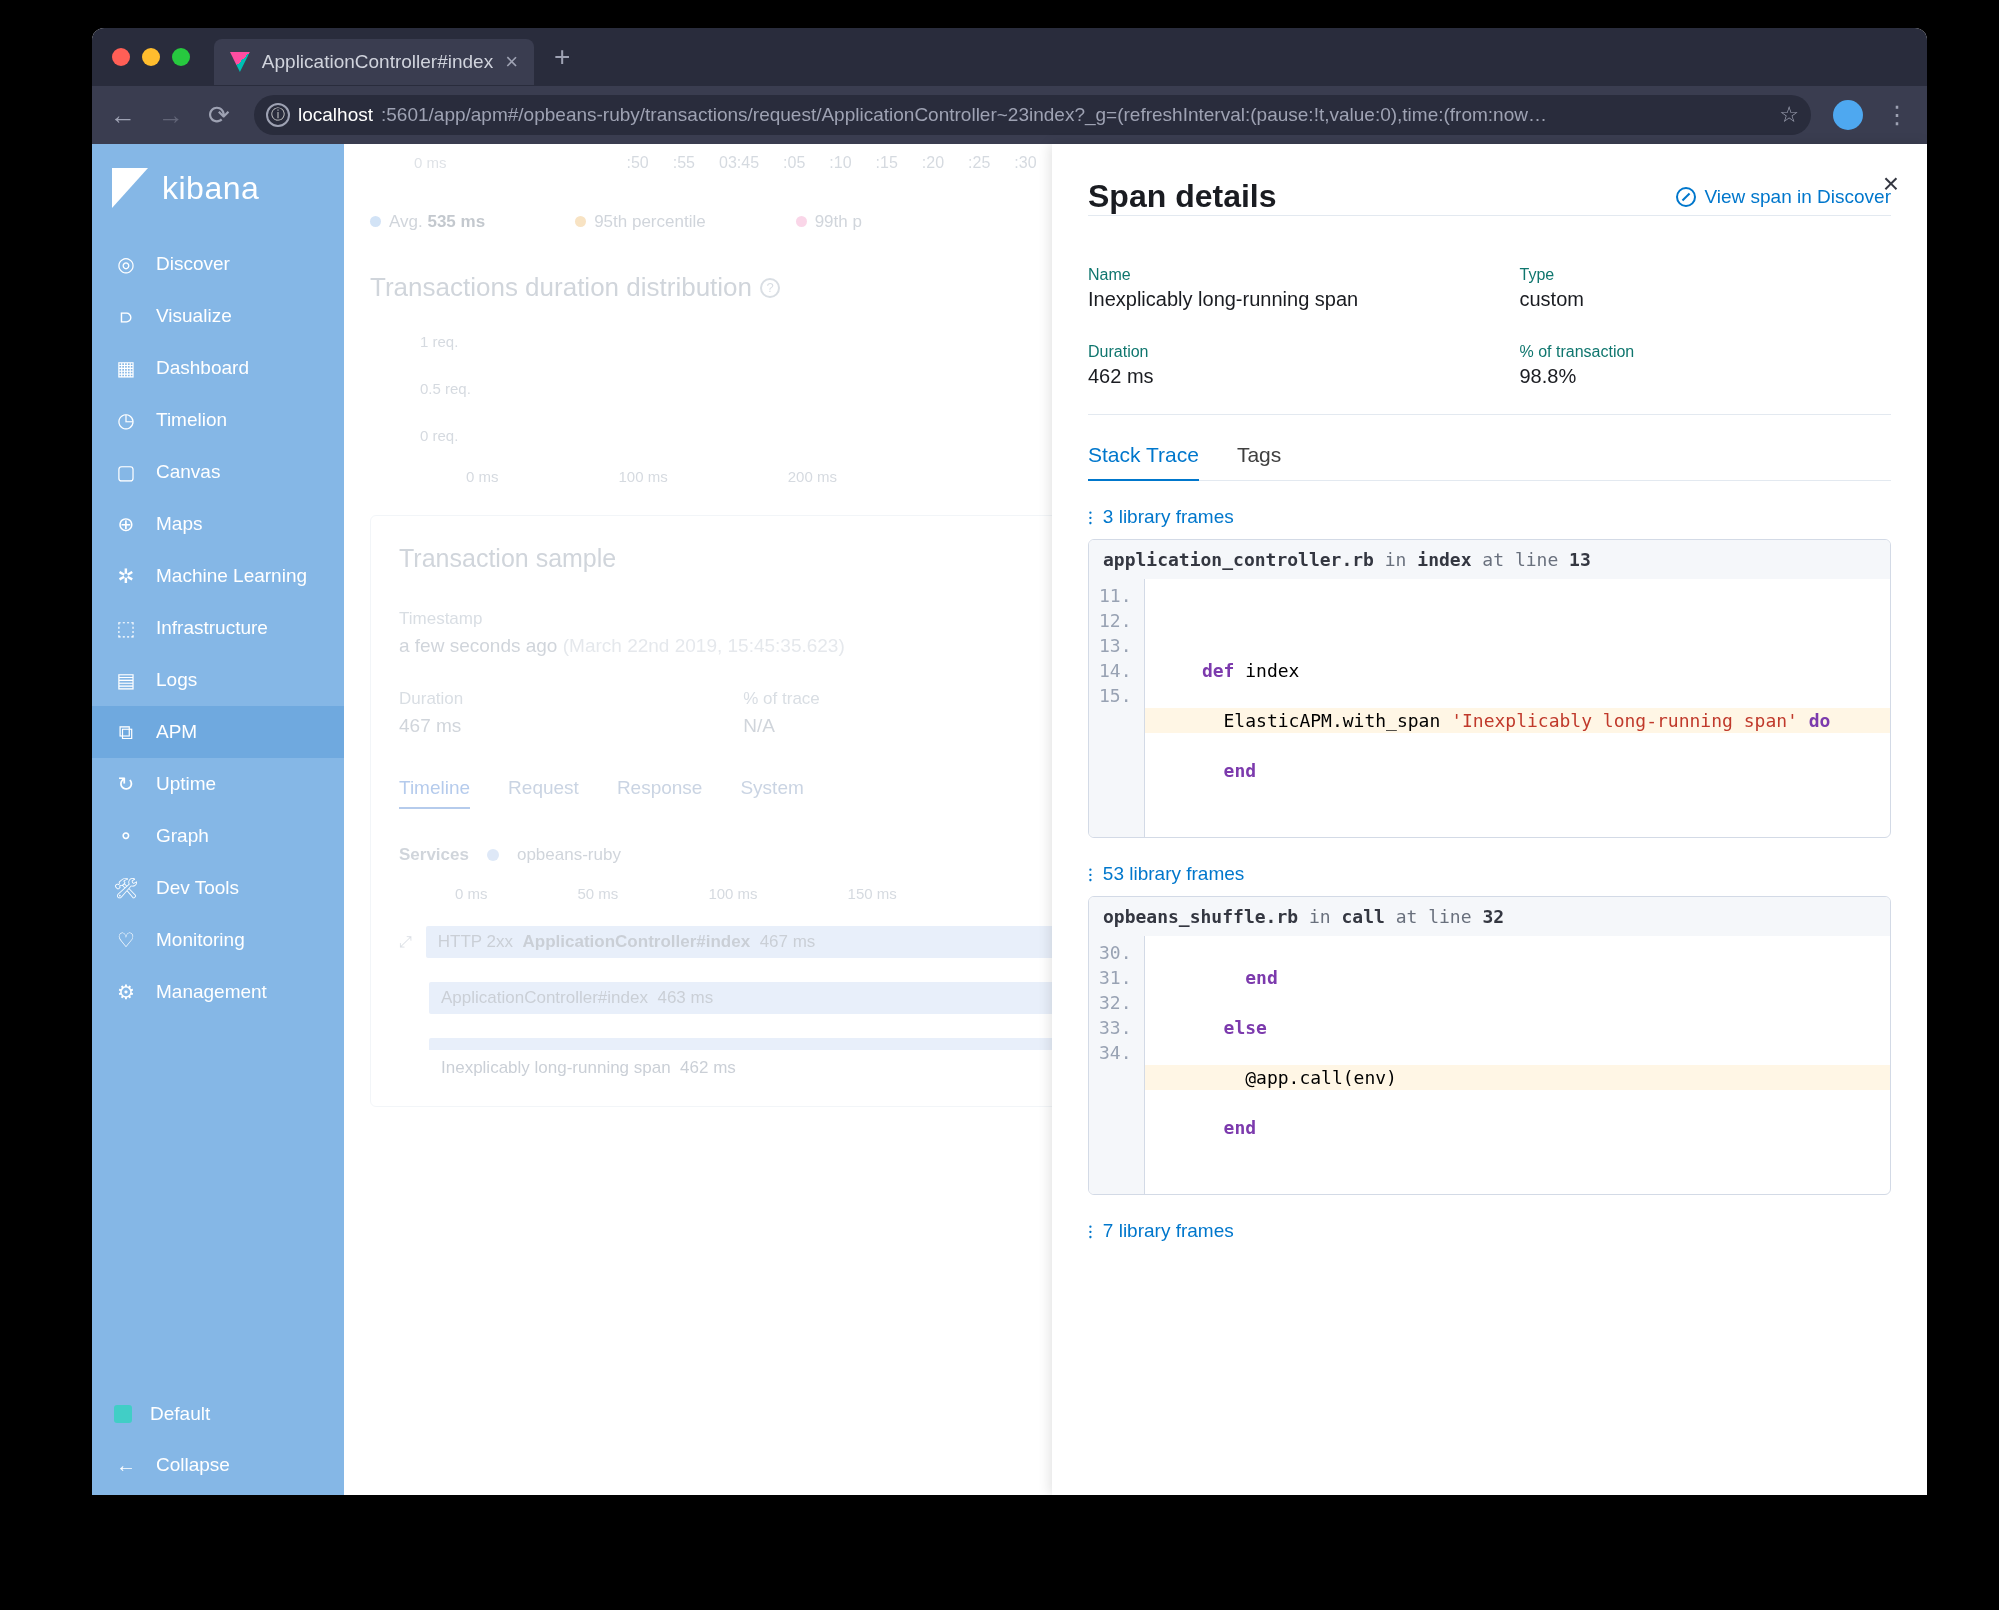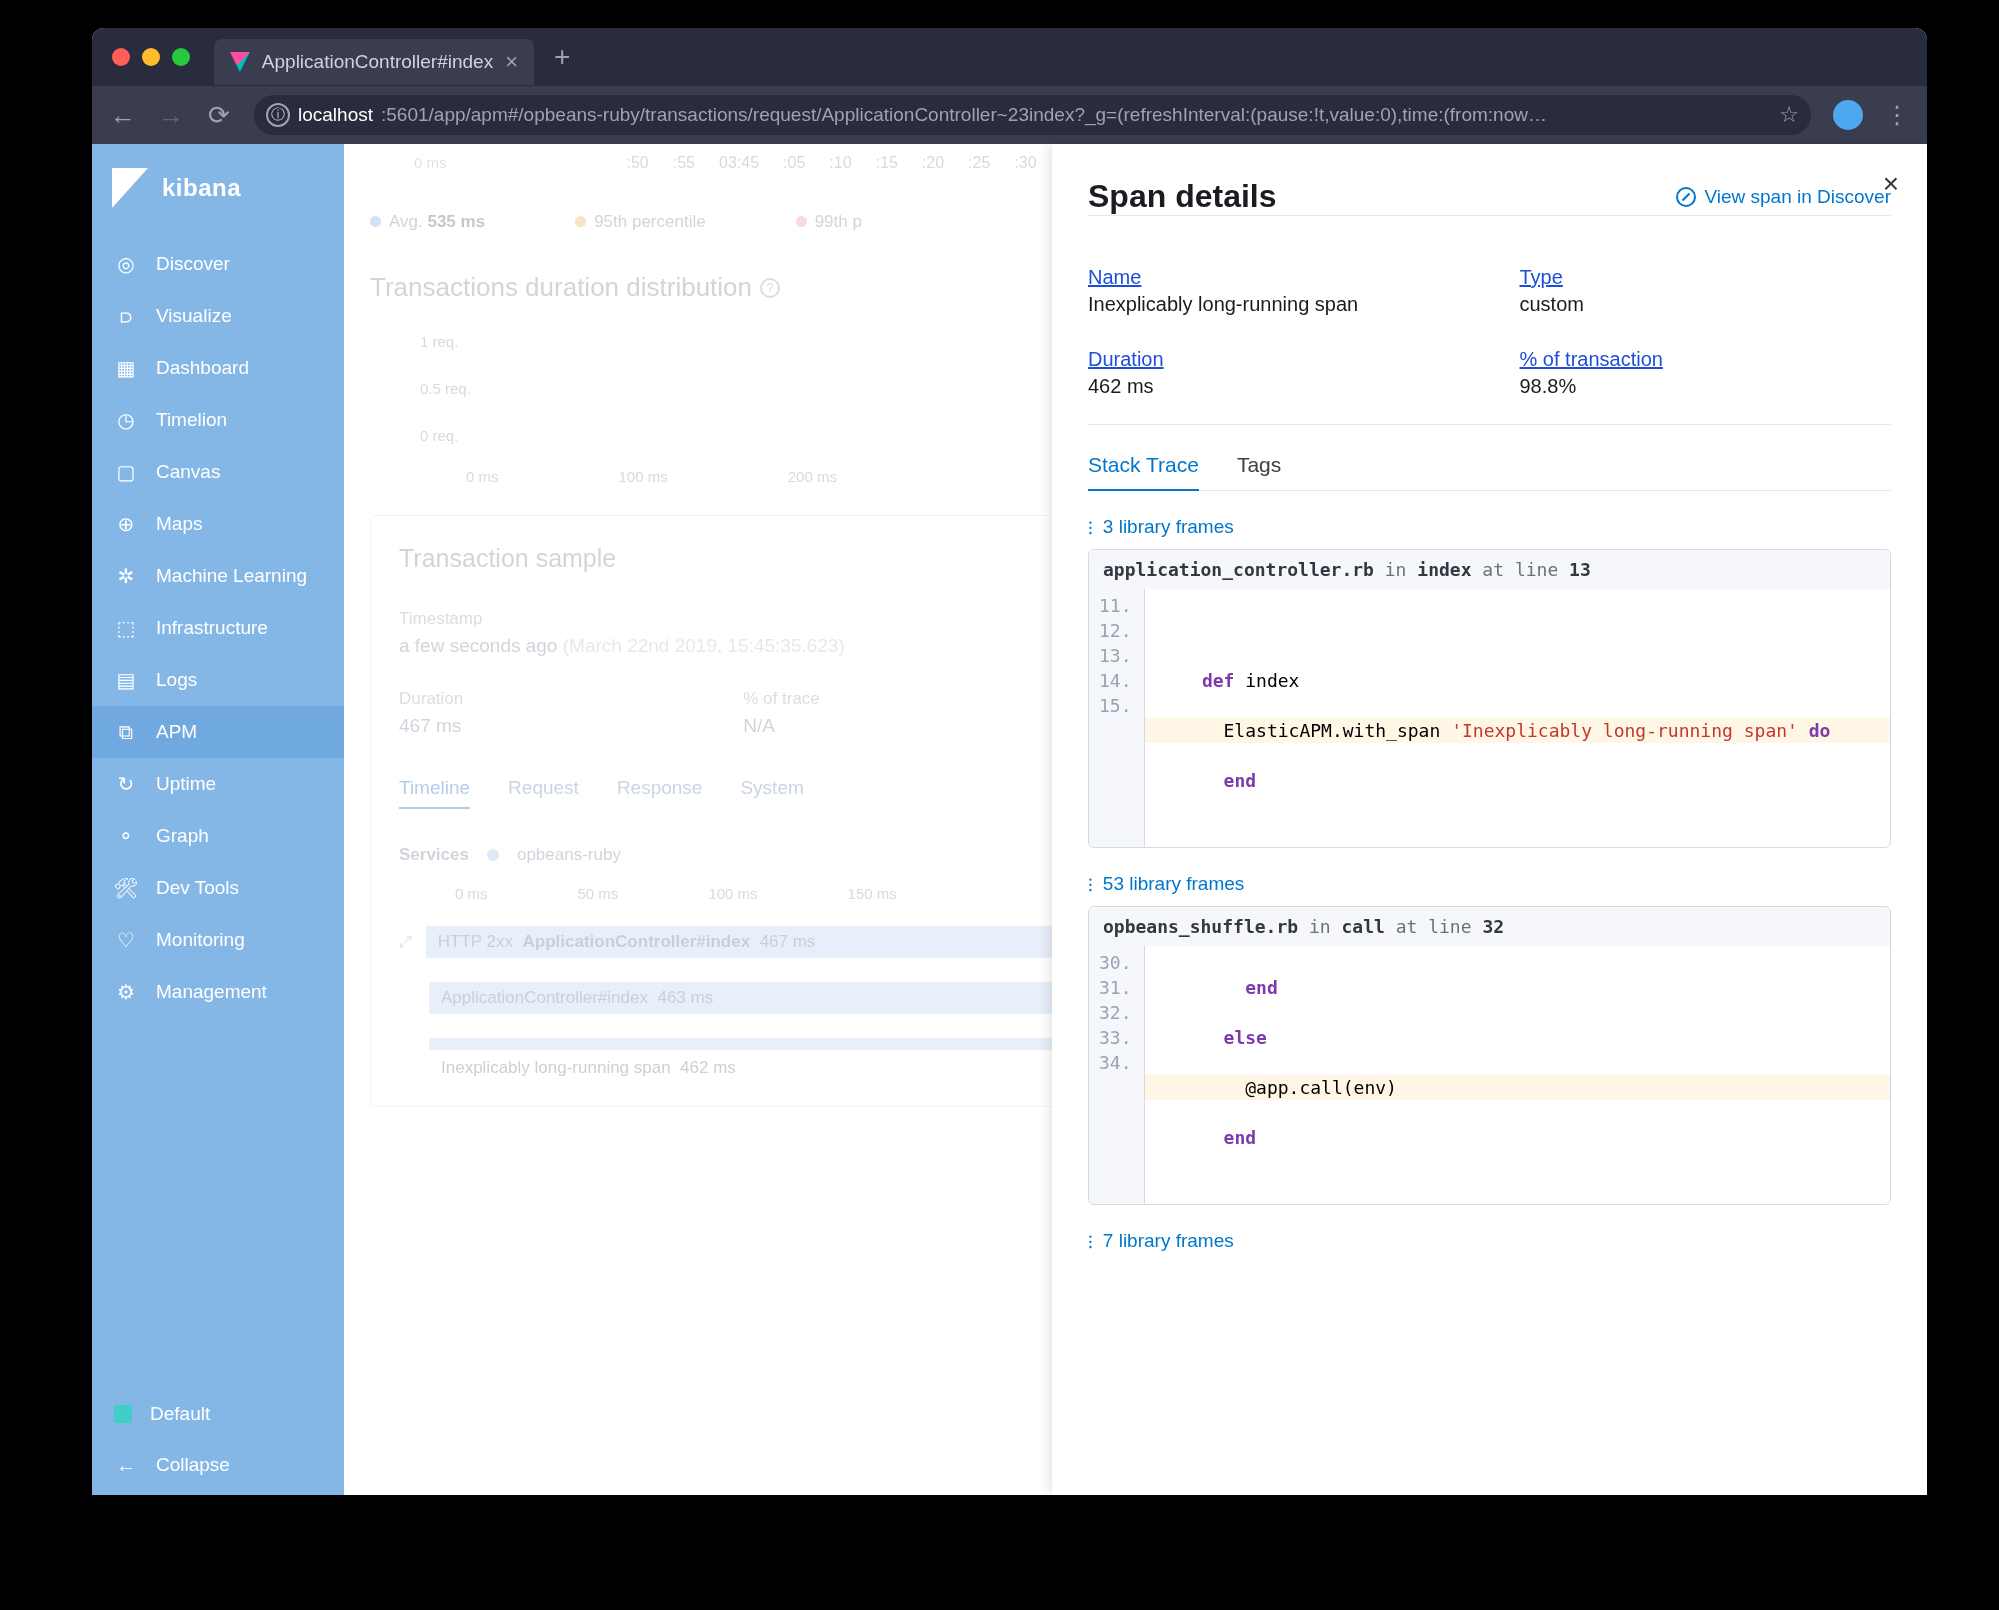--- a/index.html
+++ b/index.html
@@ -110,21 +110,21 @@
   position: relative;
 }
 .kibana-logo::after {
   content: "";
   position: absolute;
   width: 30px; height: 28px;
   background: #85b7e6;
   bottom: -3px; right: -12px;
   clip-path: polygon(100% 0, 100% 100%, 0 100%);
 }
-.kibana-name { font-size: 24px; letter-spacing: 0.5px; font-weight: 700; }
+.kibana-name { font-size: 32px; letter-spacing: 0.5px; font-weight: 400; }
 .nav-items { margin-top: 12px; }
 .nav-item {
   display: flex;
   align-items: center;
   gap: 18px;
   padding: 14px 22px;
   font-size: 19px;
   color: #fff;
 }
 .nav-item.active { background: #6fa9df; }
@@ -202,21 +202,21 @@
 .compass-icon::after { content:""; position:absolute; width:2px; height:10px; background:#0077cc; left:50%; top:50%; transform:translate(-50%,-50%) rotate(45deg); }
 .close-x { font-size: 28px; color:#343741; position:absolute; top:24px; right:28px; cursor:pointer; }
 .detail-grid {
   display: grid;
   grid-template-columns: 1fr 1fr;
   gap: 32px 60px;
   margin-top: 50px;
   padding-bottom: 26px;
   border-bottom: 1px solid #e3e9f0;
 }
-.detail-label { font-size: 20px; color: #1d4ed8; text-decoration: underline; }
+.detail-label { font-size: 16px; color: #0f766e; }
 .detail-value { font-size: 20px; color: #1a1c21; margin-top: 4px; }
 .flyout-tabs { display:flex; gap: 38px; margin-top: 28px; font-size: 21px; }
 .flyout-tabs .tab { color:#404040; padding-bottom:12px; cursor:pointer; }
 .flyout-tabs .tab.active { color:#0077cc; border-bottom:2px solid #0077cc; }
 .frames-link { color:#0077cc; font-size:19px; margin:24px 0 10px; display:flex; align-items:center; gap:10px; }
 .frames-icon { color:#0077cc; font-size:18px; }
 .code-block {
   border: 1px solid #d3dae6;
   border-radius: 6px;
   font-family: "SFMono-Regular", "Menlo", monospace;

